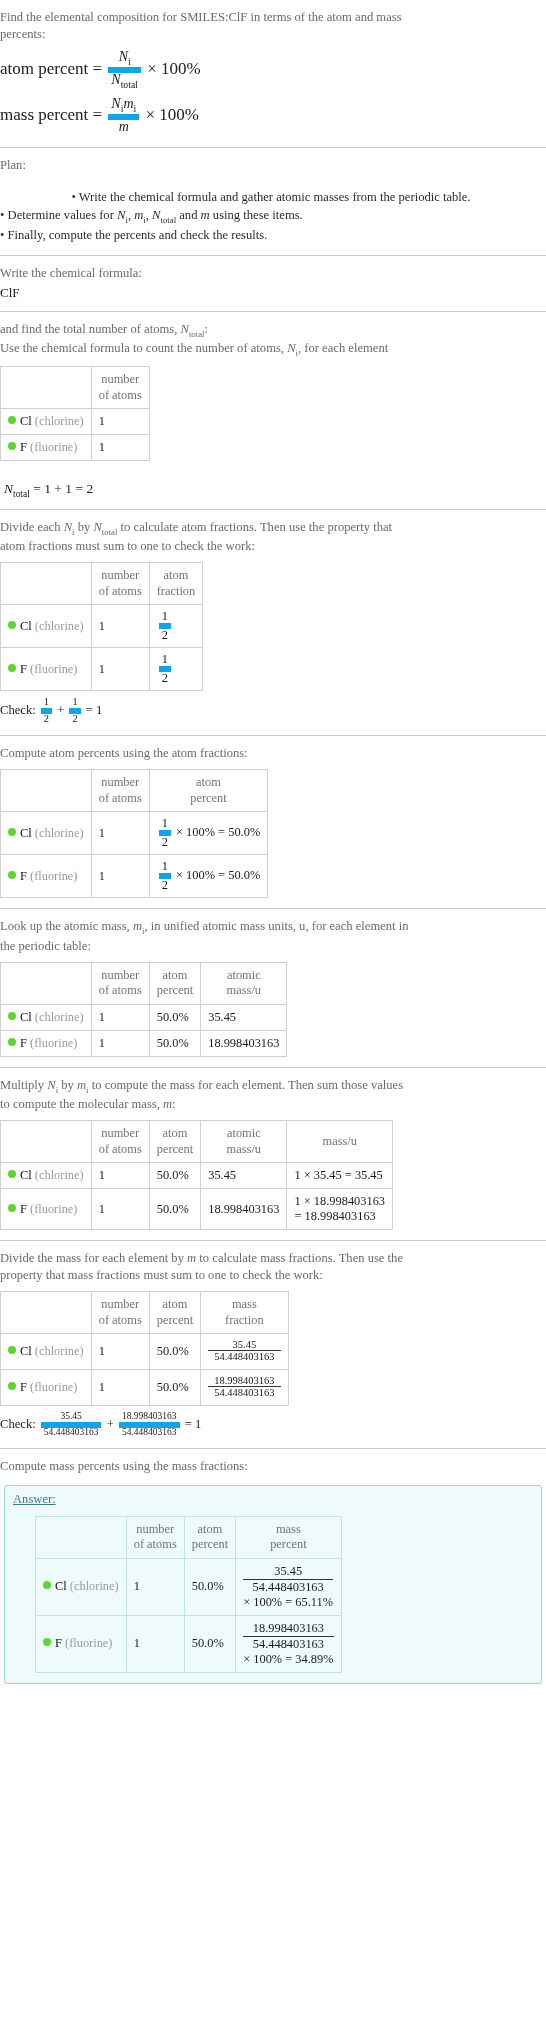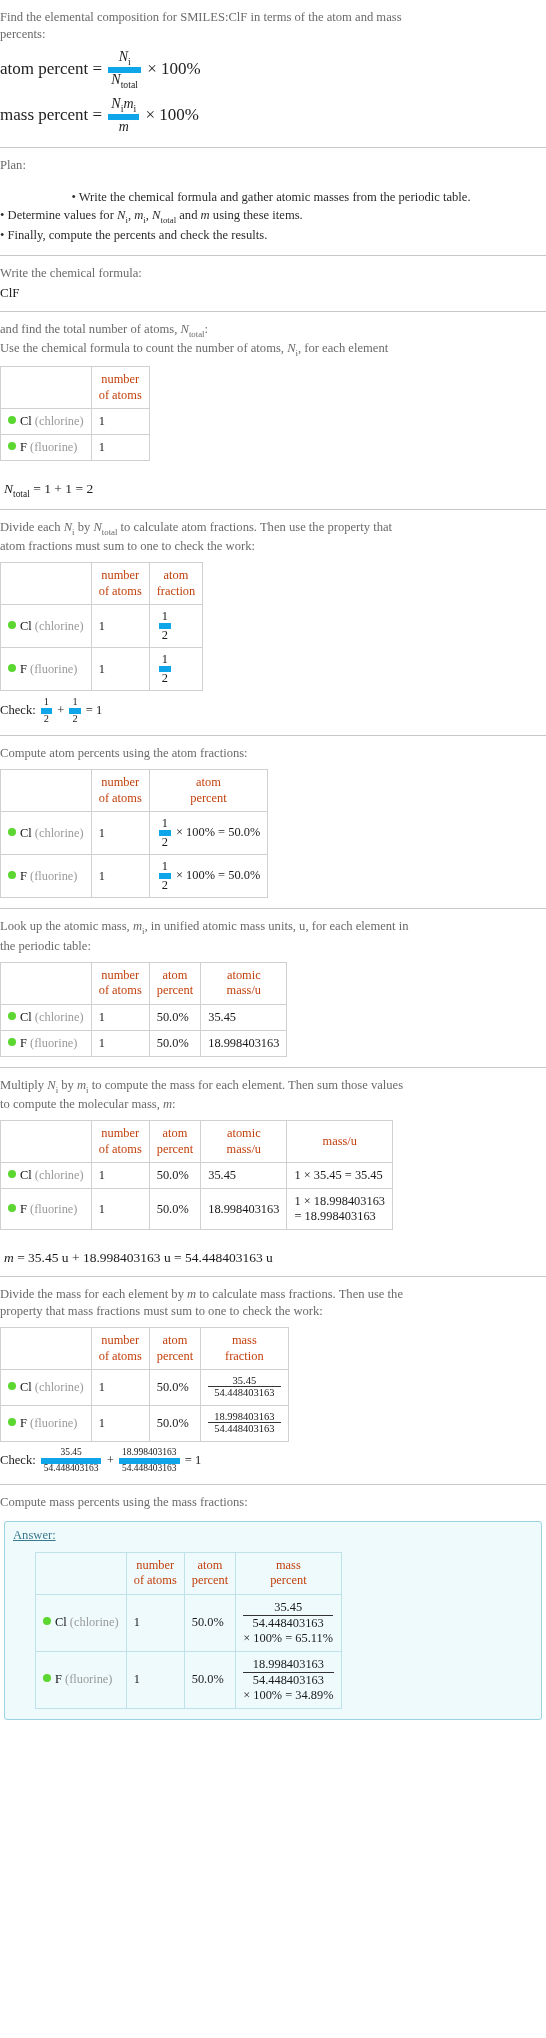--- a/index.html
+++ b/index.html
@@ -52,21 +52,21 @@
     font-size: 12.4px;
   }
   table.wtable td, table.wtable th {
     border: 1px solid #d0d0d0;
     padding: 5px 7px;
     vertical-align: middle;
     font-weight: normal;
     text-align: left;
   }
   table.wtable th {
-    color: #c2410c;
+    color: #737373;
     text-align: center;
     line-height: 1.25;
     font-size: 12.4px;
   }
   table.wtable th.blank { border: 1px solid #d0d0d0; }
   td.num-cell { text-align: right; }
   td.el-cell { white-space: nowrap; }
   .dot {
     display: inline-block;
     width: 8px; height: 8px;
@@ -383,23 +383,20 @@
         <td>18.998403163</td>
         <td>
           <span>1 × 18.998403163</span><br>
           <span>= 18.998403163</span>
         </td>
       </tr>
     </tbody>
       </table>
   </div>
 
-  <div class="ntotal-line">
-    <i>m</i> <span>= 35.45 u + 18.998403163 u = 54.448403163 u</span>
-  </div>
   <hr class="hr">
 
   <div class="section">
     <div class="prompt">Divide the mass for each element by <i>m</i> to calculate mass fractions. Then use the</div>
     <div class="prompt">property that mass fractions must sum to one to check the work:</div>
 
     <table class="wtable">
       <tbody>
           <tr>
         <th class="blank"></th>

